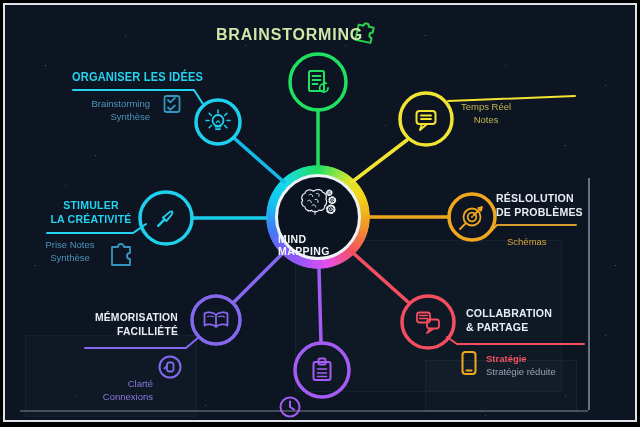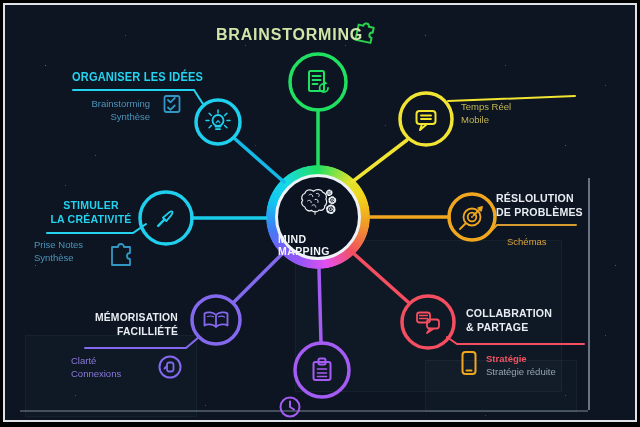--- a/index.html
+++ b/index.html
@@ -18,21 +18,21 @@
     600px 80px 0 rgba(200,215,240,.3),610px 260px 0 rgba(200,215,240,.35),
     560px 390px 0 rgba(200,215,240,.3),480px 410px 0 rgba(200,215,240,.25),
     200px 400px 0 rgba(200,215,240,.3),150px 330px 0 rgba(200,215,240,.25),
     380px 120px 0 rgba(200,215,240,.25),250px 140px 0 rgba(200,215,240,.2),
     520px 230px 0 rgba(200,215,240,.3),60px 180px 0 rgba(200,215,240,.3),
     340px 40px 0 rgba(200,215,240,.3),600px 330px 0 rgba(200,215,240,.3);}
   .bgrect{position:absolute;border:1px solid rgba(140,165,205,.06);background:rgba(90,115,155,.04);}
   .vline{position:absolute;left:588px;top:178px;width:2px;height:232px;background:rgba(215,228,248,.45);}
   .hline{position:absolute;left:20px;top:410px;width:568px;height:2px;background:rgba(195,208,228,.30);}
   .hd{font-weight:bold;line-height:1.18;letter-spacing:.2px;}
-  .sub{font-size:9.5px;line-height:1.4;}
+  .sub{font-size:9.5px;line-height:1.4;text-align:center;}
   .ring{position:absolute;left:266px;top:165px;width:104px;height:104px;border-radius:50%;
     background:conic-gradient(from 0deg,#20e061 0deg,#d8e430 40deg,#f2d91c 62deg,#f0a71f 92deg,
       #f2525f 135deg,#e44ff0 170deg,#9a55f7 200deg,#7b5cf7 226deg,#3f7df5 256deg,
       #12c2f0 286deg,#18d9e8 316deg,#20e061 360deg);
     -webkit-mask:radial-gradient(closest-side,transparent 74%,#000 76%);
     mask:radial-gradient(closest-side,transparent 74%,#000 76%);}
   .hub{position:absolute;left:275px;top:174px;width:86px;height:86px;border-radius:50%;
     background:#0b1320;border:3px solid #eef2f6;box-sizing:border-box;display:flex;
     flex-direction:column;align-items:center;justify-content:flex-start;padding-top:9px;z-index:5;}
   .hub-label{color:#f2f5f8;font-weight:bold;font-size:10.5px;letter-spacing:.4px;margin-top:17px;}
@@ -177,49 +177,49 @@
   <div class="abs hd" style="left:216px;top:26px;font-size:16px;letter-spacing:.8px;color:#d0e6a9;z-index:6">BRAINSTORMING</div>
 
   <div class="abs hd" style="left:72px;top:70px;font-size:12px;color:#23d3f0;transform:scaleX(.92);transform-origin:0 50%;z-index:6">ORGANISER LES IDÉES</div>
   <div class="abs sub" style="left:58px;top:97px;width:92px;text-align:right;color:#4e93ba;z-index:6">
     <div>Brainstorming</div>
     <div>Synthèse</div>
   </div>
 
   <div class="abs sub" style="left:461px;top:100px;color:#c2b654;z-index:6">
     <div>Temps Réel</div>
-    <div>Mobile</div>
+    <div>Notes</div>
   </div>
 
   <div class="abs hd" style="left:496px;top:192px;font-size:11.5px;color:#e9edf3;transform:scaleX(.92);transform-origin:0 50%;z-index:6">
     <div>RÉSLOLUTION</div>
     <div>DE PROBLÈMES</div>
   </div>
   <div class="abs sub" style="left:507px;top:235px;color:#dba43e;z-index:6">Schémas</div>
 
   <div class="abs hd" style="left:466px;top:307px;font-size:11.5px;color:#e9edf3;transform:scaleX(.92);transform-origin:0 50%;z-index:6">
     <div>COLLABRATION</div>
     <div>&amp; PARTAGE</div>
   </div>
   <div class="abs sub" style="left:486px;top:352px;color:#f4525f;font-weight:bold;z-index:6">Stratégie</div>
   <div class="abs sub" style="left:486px;top:365px;color:#98a3b3;z-index:6">Stratégie réduite</div>
 
 
   <div class="abs hd" style="left:58px;top:311px;width:120px;font-size:11.5px;text-align:right;color:#e9edf3;transform:scaleX(.9);transform-origin:100% 50%;z-index:6">
     <div>MÉMORISATION</div>
     <div>FACILLIÉTÉ</div>
   </div>
-  <div class="abs sub" style="left:71px;top:354px;width:82px;text-align:left;color:#8a78de;z-index:6">
+  <div class="abs sub" style="left:71px;top:377px;width:82px;text-align:right;color:#8a78de;z-index:6">
     <div>Clarté</div>
     <div>Connexions</div>
   </div>
 
   <div class="abs hd" style="left:45px;top:199px;width:92px;font-size:11.5px;text-align:center;color:#23d3f0;transform:scaleX(.92);z-index:6">
     <div>STIMULER</div>
     <div>LA CRÉATIVITÉ</div>
   </div>
-  <div class="abs sub" style="left:34px;top:238px;width:72px;text-align:left;color:#4e93ba;z-index:6">
+  <div class="abs sub" style="left:34px;top:238px;width:72px;text-align:center;color:#4e93ba;z-index:6">
     <div>Prise Notes</div>
     <div>Synthèse</div>
   </div>
 
   <div class="frame"></div>
 </div>
 
 </body></html>

